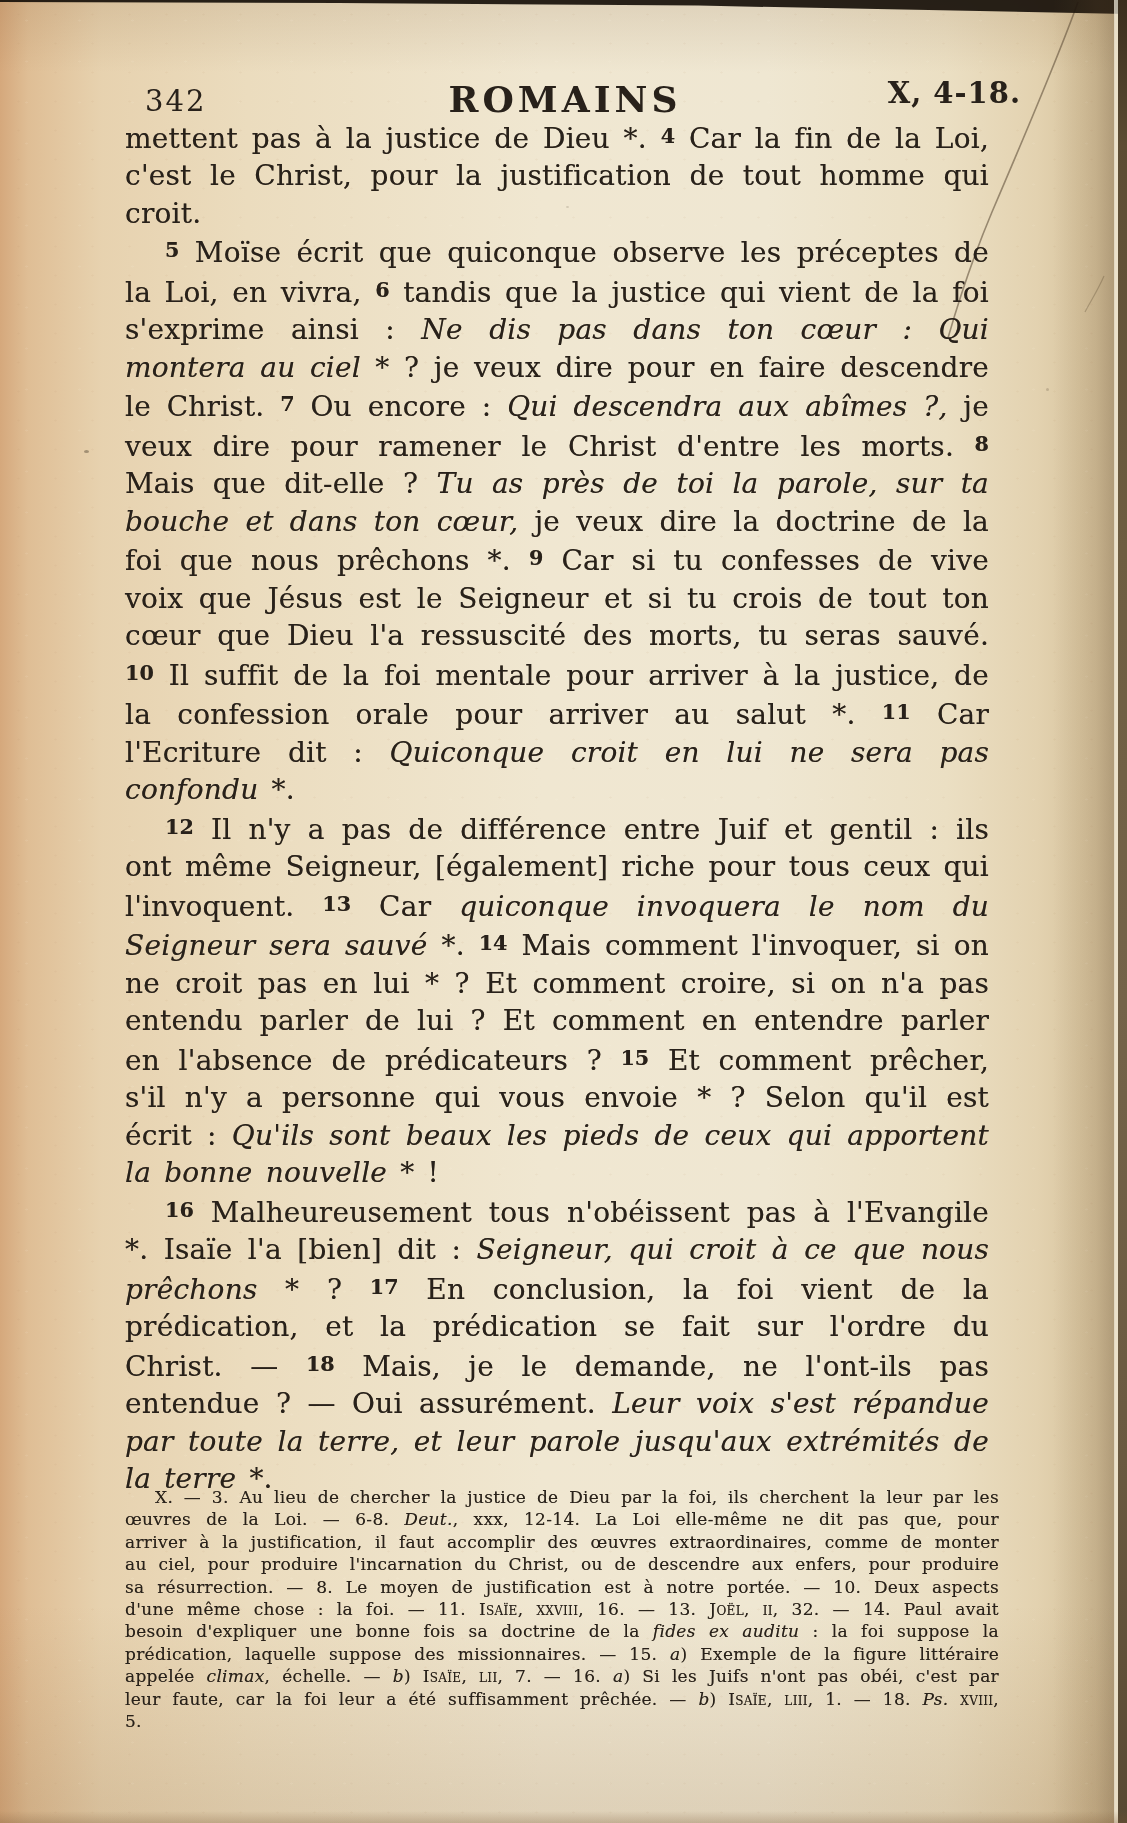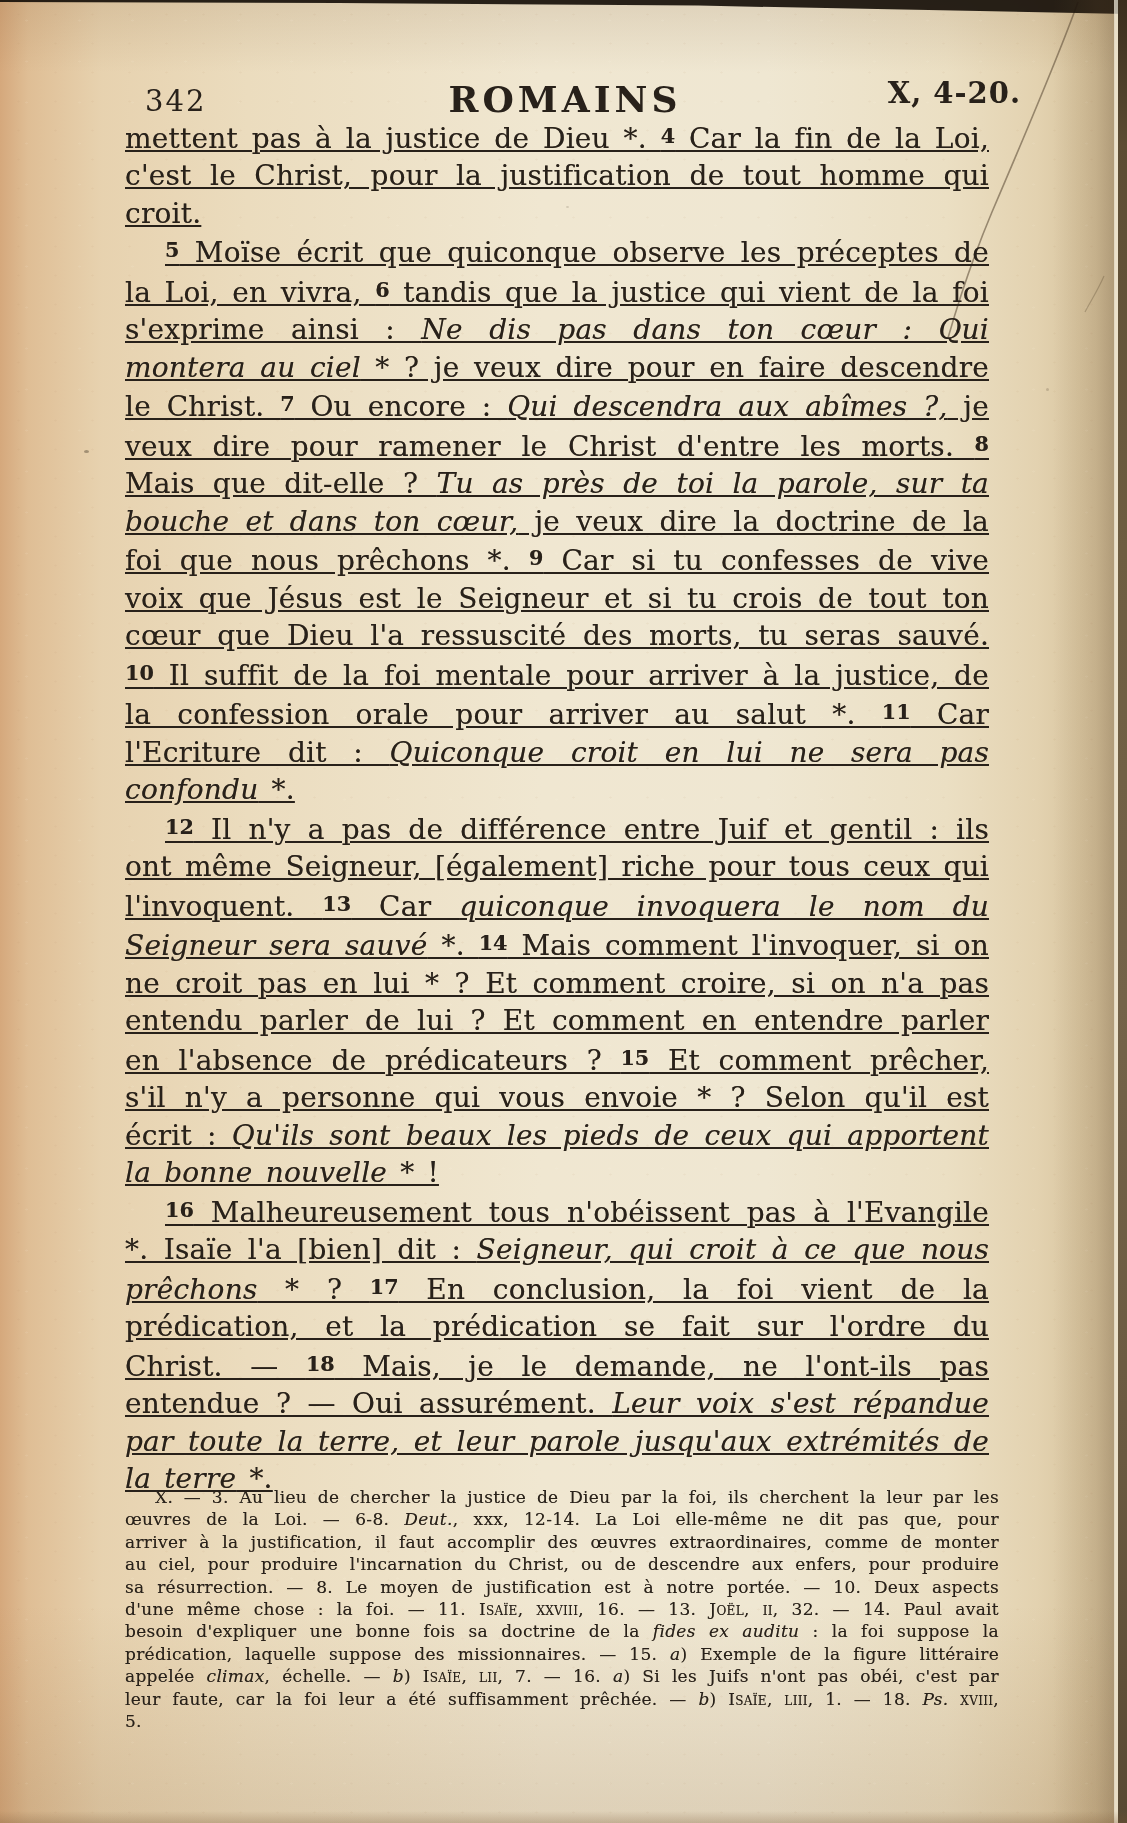--- a/index.html
+++ b/index.html
@@ -37,21 +37,20 @@
   .pnum{position:absolute;left:20px;top:8px;font-size:29px;letter-spacing:2px;}
   .ptitle{position:absolute;left:50%;transform:translateX(-50%);top:2px;font-size:36px;font-weight:bold;letter-spacing:4px;}
   .pref{position:absolute;right:-16px;top:0;font-size:29px;font-weight:bold;letter-spacing:1px;}
 
   
   .bodytext{
     position:absolute;left:125px;top:118px;width:864px;
     font-size:28px;line-height:37.5px;
     text-align:justify;word-spacing:4px;letter-spacing:.2px;
     text-shadow:0 0 .6px rgba(58,45,30,.55);
-    text-decoration:underline;
   }
   .bodytext p{margin:0;text-indent:40px;}
   .bodytext p.noindent{text-indent:0;}
 
   
   .notes{
     position:absolute;left:125px;top:1486px;width:874px;
     font-size:17px;line-height:22.4px;
     text-align:justify;word-spacing:5px;letter-spacing:.3px;
     text-shadow:0 0 .5px rgba(58,45,30,.5);
@@ -78,21 +77,21 @@
   <div class="edge-right-light"></div>
   <div class="edge-right"></div>
   <div class="edge-bottom"></div>
   <div class="speck s1"></div>
   <div class="speck s2"></div>
   <div class="speck s3"></div>
 
   <header class="pagehead">
     <span class="pnum">342</span>
     <span class="ptitle">ROMAINS</span>
-    <span class="pref">X, 4-20.</span>
+    <span class="pref">X, 4-18.</span>
   </header>
 
   <main class="bodytext">
       <p class="noindent"><span>mettent pas à la justice de Dieu *. </span><span class="s-v">4</span><span> Car la fin de la Loi, c'est le Christ, pour la justification de tout homme qui croit.</span></p>
       <p><span class="s-v">5</span><span> Moïse écrit que quiconque observe les préceptes de la Loi, en vivra, </span><span class="s-v">6</span><span> tandis que la justice qui vient de la foi s'exprime ainsi : </span><span class="s-i">Ne dis pas dans ton cœur : Qui montera au ciel</span><span> * ? je veux dire pour en faire descendre le Christ. </span><span class="s-v">7</span><span> Ou encore : </span><span class="s-i">Qui descendra aux abîmes ?,</span><span> je veux dire pour ramener le Christ d'entre les morts. </span><span class="s-v">8</span><span> Mais que dit-elle ? </span><span class="s-i">Tu as près de toi la parole, sur ta bouche et dans ton cœur,</span><span> je veux dire la doctrine de la foi que nous prêchons *. </span><span class="s-v">9</span><span> Car si tu confesses de vive voix que Jésus est le Seigneur et si tu crois de tout ton cœur que Dieu l'a ressuscité des morts, tu seras sauvé. </span><span class="s-v">10</span><span> Il suffit de la foi mentale pour arriver à la justice, de la confession orale pour arriver au salut *. </span><span class="s-v">11</span><span> Car l'Ecriture dit : </span><span class="s-i">Quiconque croit en lui ne sera pas confondu</span><span> *.</span></p>
       <p><span class="s-v">12</span><span> Il n'y a pas de différence entre Juif et gentil : ils ont même Seigneur, [également] riche pour tous ceux qui l'invoquent. </span><span class="s-v">13</span><span> Car </span><span class="s-i">quiconque invoquera le nom du Seigneur sera sauvé</span><span> *. </span><span class="s-v">14</span><span> Mais comment l'invoquer, si on ne croit pas en lui * ? Et comment croire, si on n'a pas entendu parler de lui ? Et comment en entendre parler en l'absence de prédicateurs ? </span><span class="s-v">15</span><span> Et comment prêcher, s'il n'y a personne qui vous envoie * ? Selon qu'il est écrit : </span><span class="s-i">Qu'ils sont beaux les pieds de ceux qui apportent la bonne nouvelle</span><span> * !</span></p>
       <p><span class="s-v">16</span><span> Malheureusement tous n'obéissent pas à l'Evangile *. Isaïe l'a [bien] dit : </span><span class="s-i">Seigneur, qui croit à ce que nous prêchons</span><span> * ? </span><span class="s-v">17</span><span> En conclusion, la foi vient de la prédication, et la prédication se fait sur l'ordre du Christ. — </span><span class="s-v">18</span><span> Mais, je le demande, ne l'ont-ils pas entendue ? — Oui assurément. </span><span class="s-i">Leur voix s'est répandue par toute la terre, et leur parole jusqu'aux extrémités de la terre</span><span> *.</span></p>
     </main>
 
   <section class="notes">

